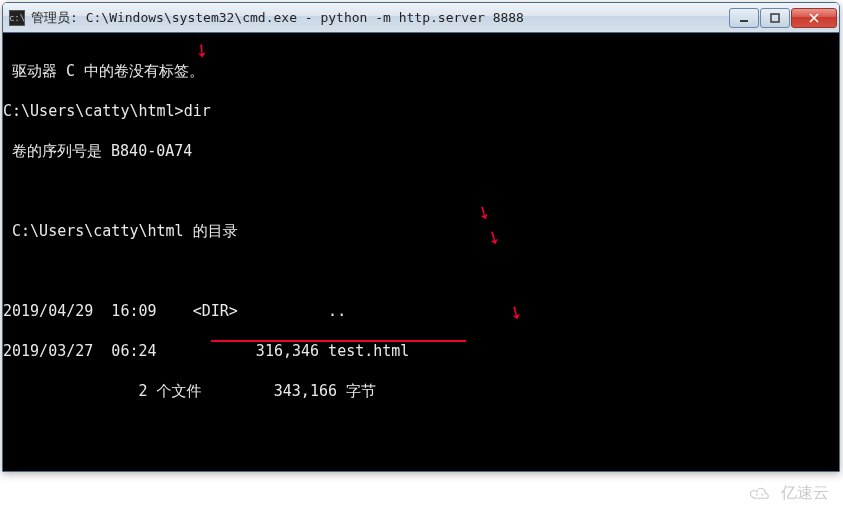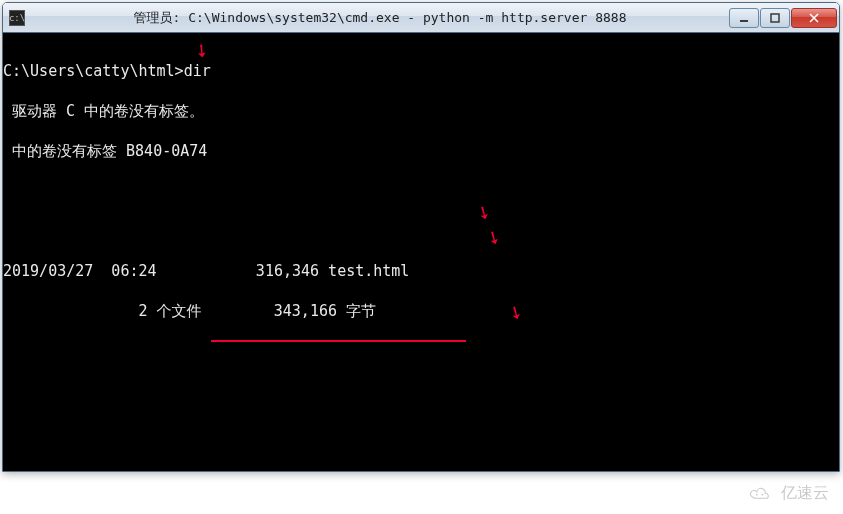--- a/index.html
+++ b/index.html
@@ -39,21 +39,20 @@
       justify-content: center;
       font-size: 9px;
       color: #bbb;
     }
     .title-text {
       flex: 1;
       font-size: 13px;
       color: #222;
       white-space: nowrap;
       overflow: hidden;
-      text-align: center;
     }
     .window-controls {
       display: flex;
       gap: 1px;
     }
     .ctrl {
       width: 30px; height: 20px;
       border: 1px solid #6a88a6;
       border-radius: 3px;
       background: linear-gradient(to bottom, #e8eff7, #c4d3e3);
@@ -130,25 +129,27 @@
           </svg>
       </div>
       <div class="ctrl close">
         <svg viewBox="0 0 12 12">
             <path d="M2 2 L10 10 M10 2 L2 10" stroke="#fff" stroke-width="1.6"></path>
           </svg>
       </div>
     </div>
   </div>
   <div class="terminal">
+<div class="line"> 驱动器 C 中的卷没有标签。</div>
 <div class="line"><span class="prompt">C:\Users\catty\html&gt;</span><span>dir</span></div>
-<div class="line"> 驱动器 C 中的卷没有标签。</div>
-<div class="line"> 中的卷没有标签 B840-0A74</div>
+<div class="line"> 卷的序列号是 B840-0A74</div>
 <div class="line"> </div>
+<div class="line"> C:\Users\catty\html 的目录</div>
 <div class="line"> </div>
+<div class="line">2019/04/29  16:09    &lt;DIR&gt;          ..</div>
 <div class="line">2019/03/27  06:24           316,346 test.html</div>
 <div class="line">               2 个文件        343,166 字节</div>
 
 
 
 
 
 
 
 

